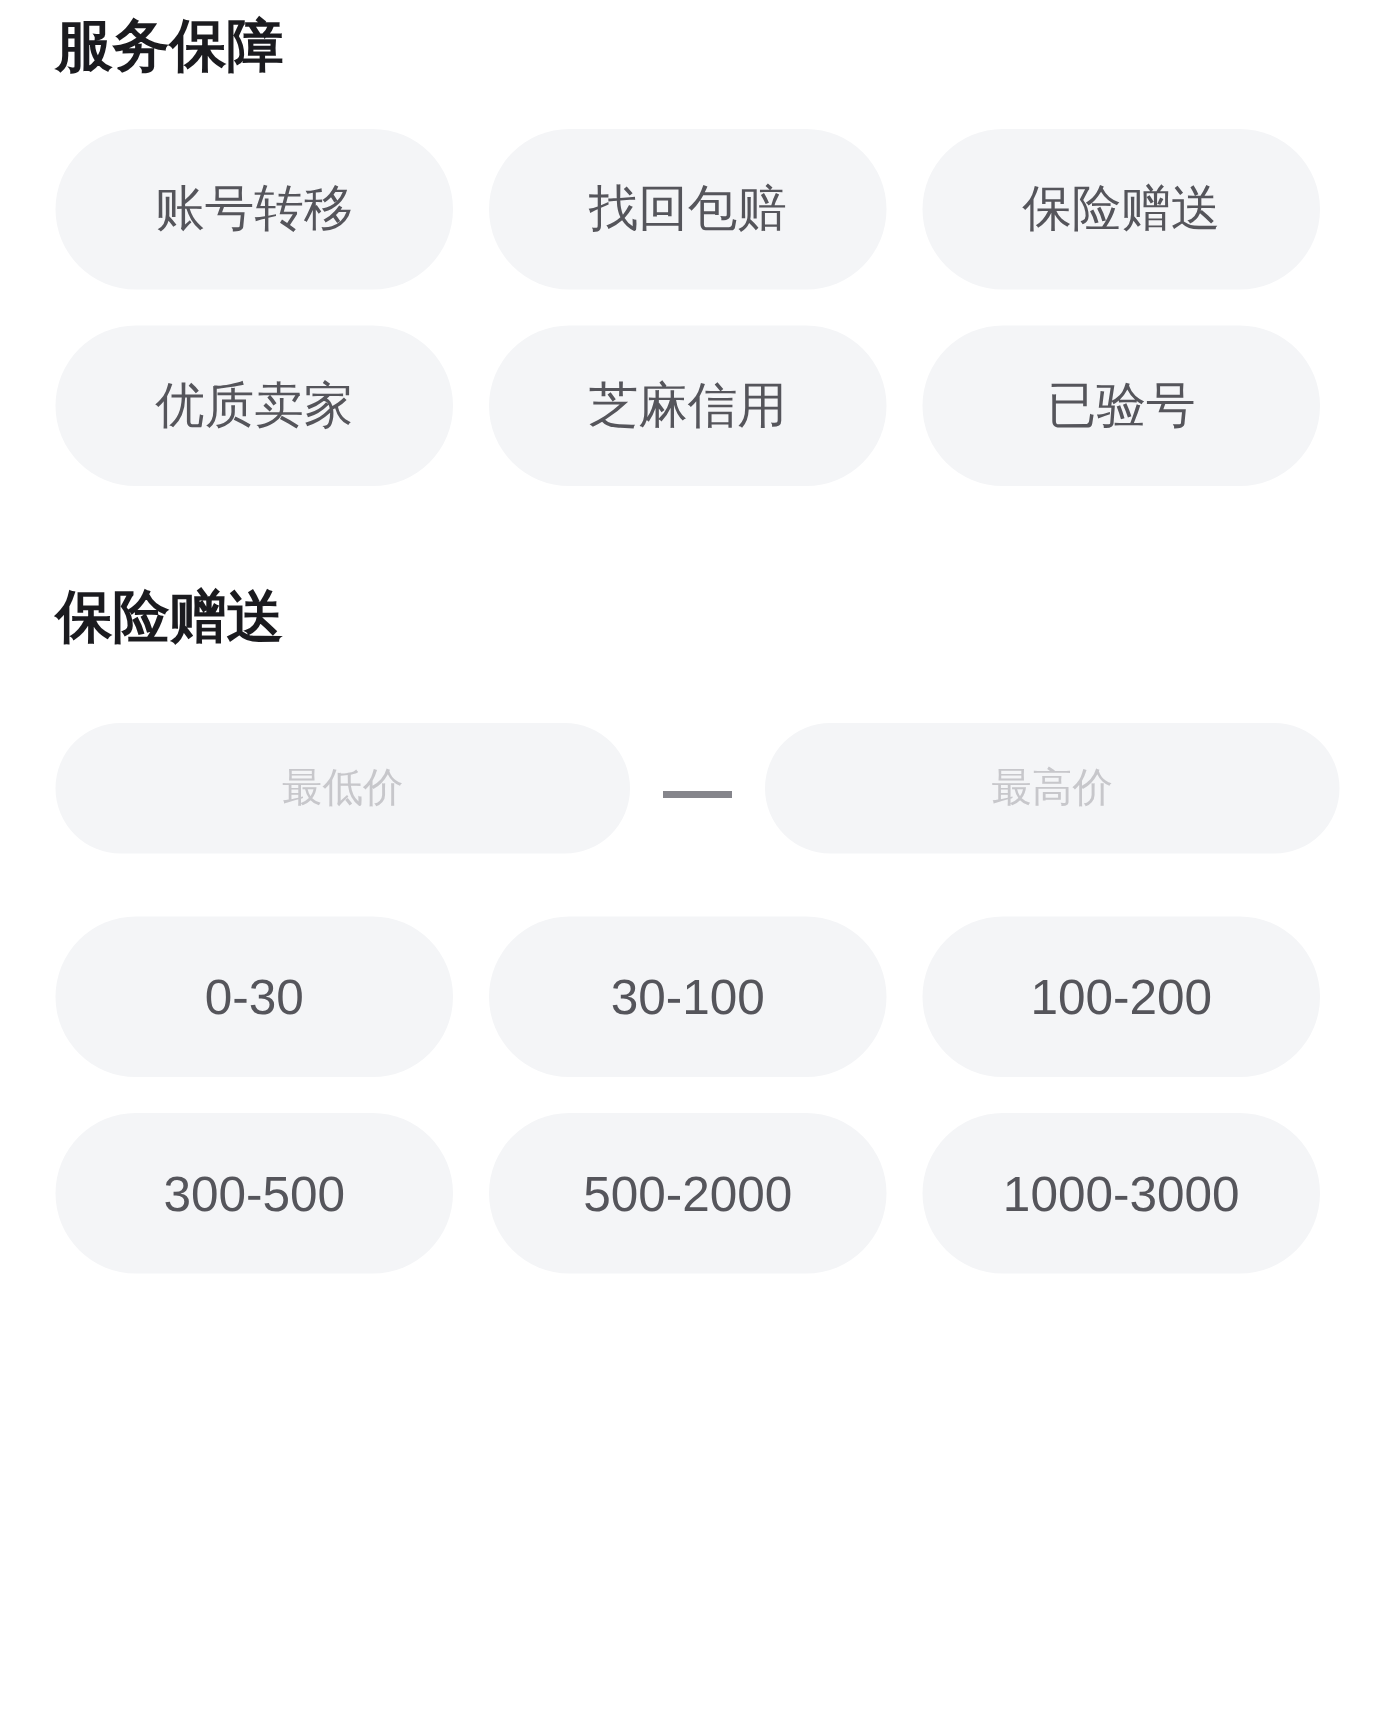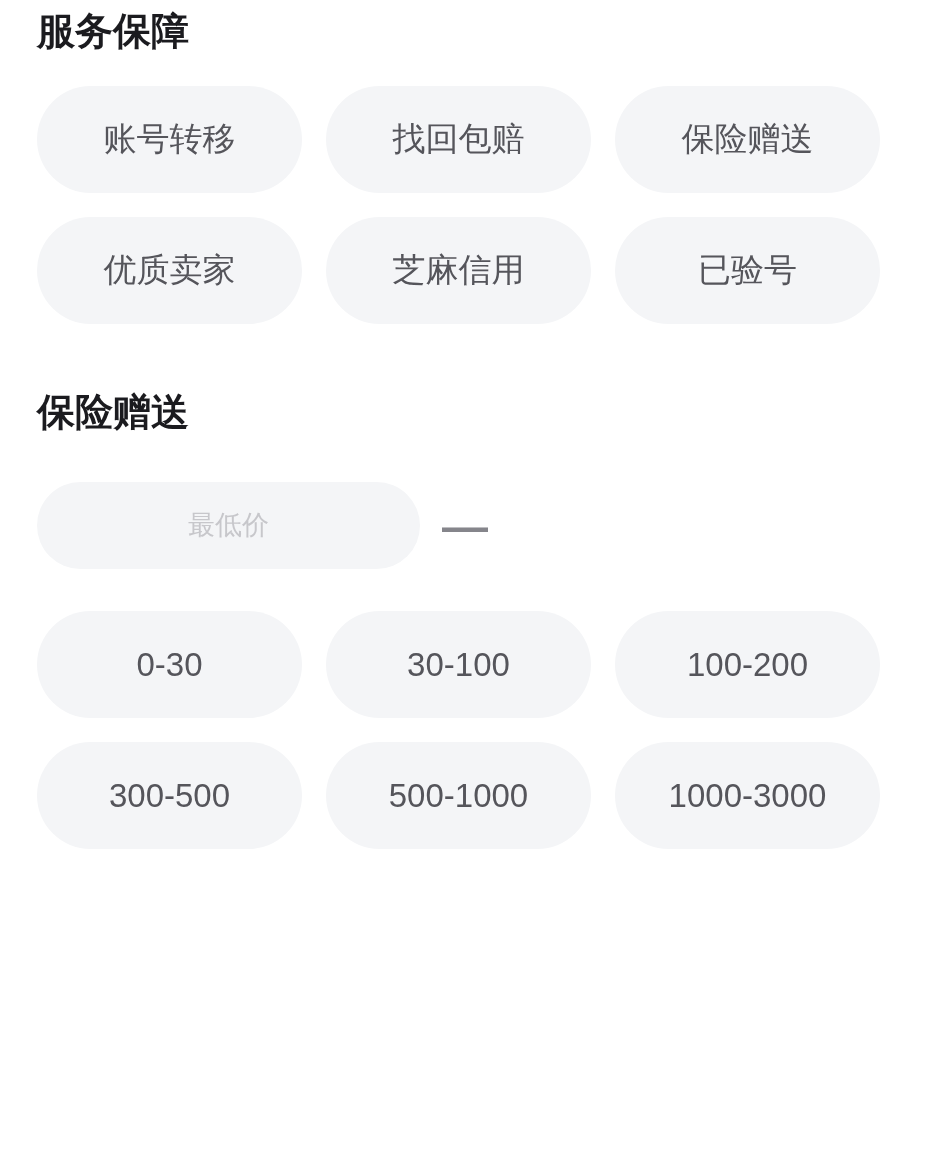--- a/index.html
+++ b/index.html
@@ -107,24 +107,25 @@
     <button class="pill">已验号</button>
   </div>
 
   <h2 class="sec-title price-title">保险赠送</h2>
 
   <div class="price-inputs">
     <input class="price-input" type="text" placeholder="最低价" style="">
     <div class="dash-wrap">
       <span class="dash">—</span>
     </div>
+    <input class="price-input" type="text" placeholder="最高价" style="">
   </div>
 
   <div class="pill-grid price-grid">
     <button class="pill">0-30</button>
     <button class="pill">30-100</button>
     <button class="pill">100-200</button>
     <button class="pill">300-500</button>
-    <button class="pill">500-1000</button>
+    <button class="pill">500-2000</button>
     <button class="pill">1000-3000</button>
   </div>
 
 </div>
 
 </body></html>

